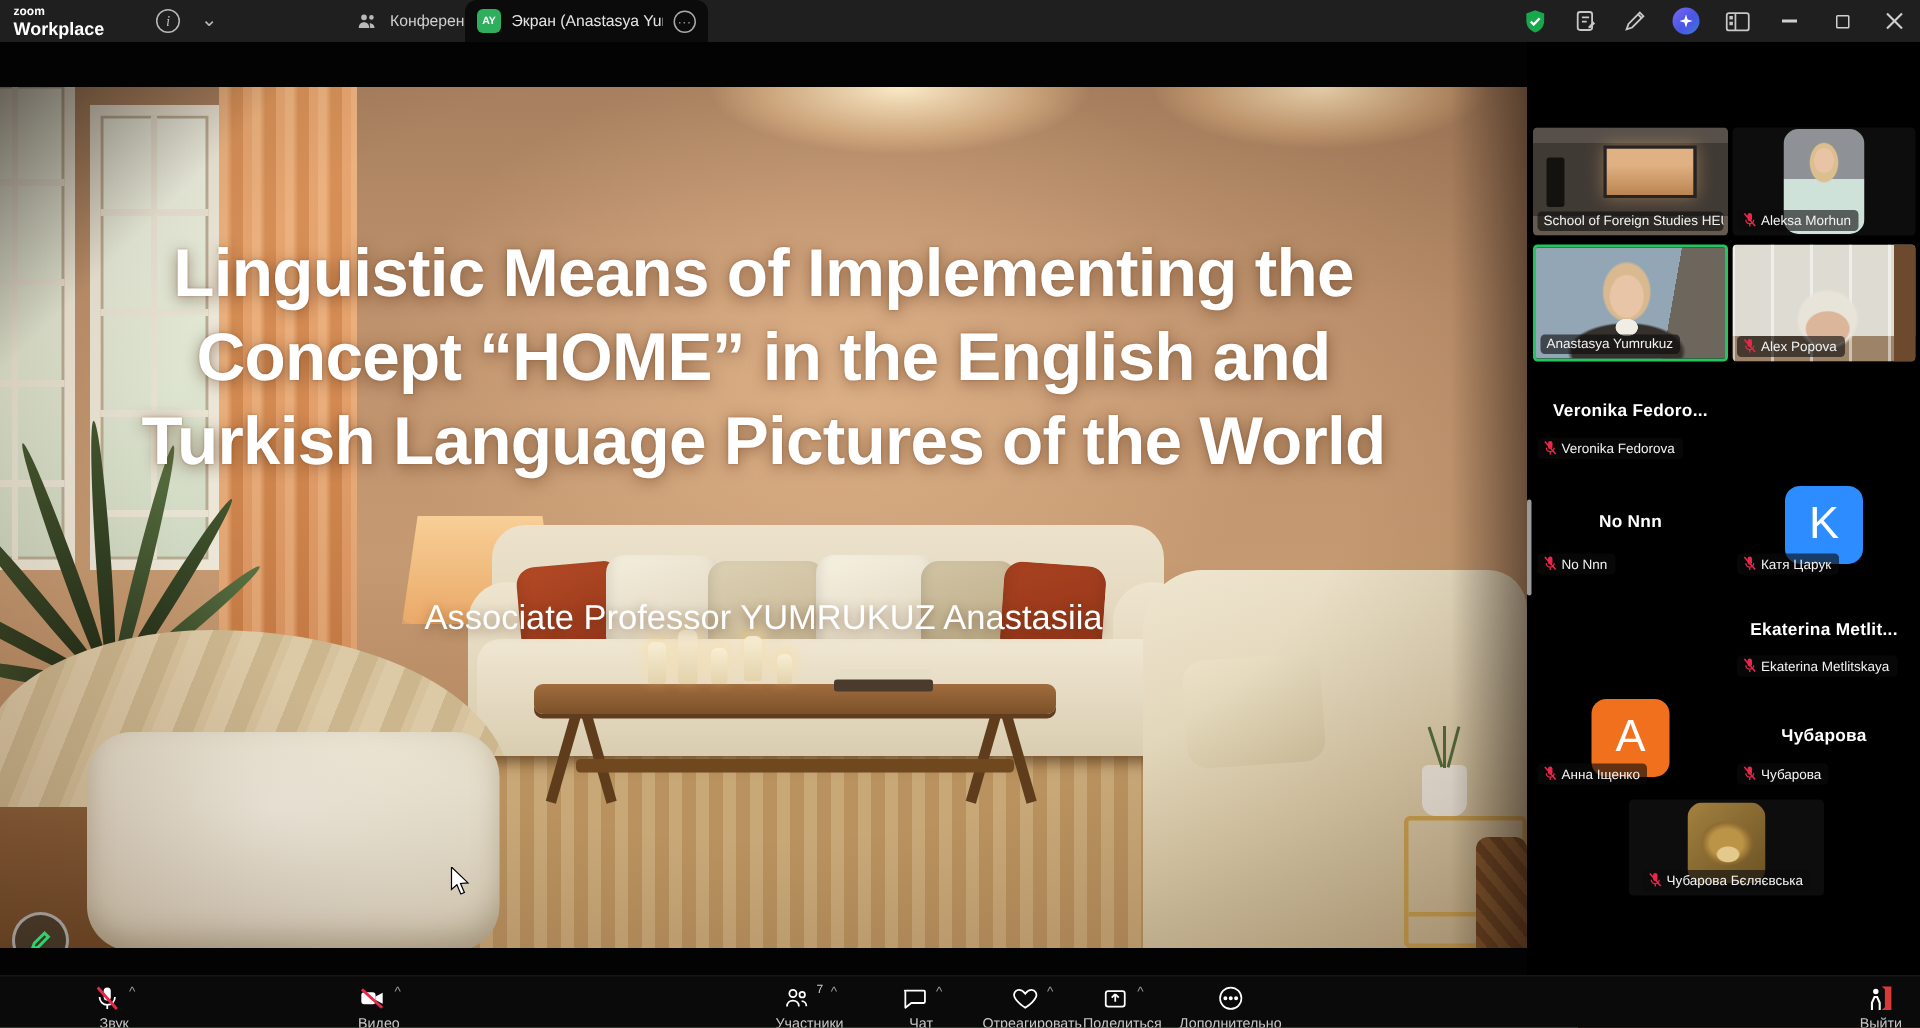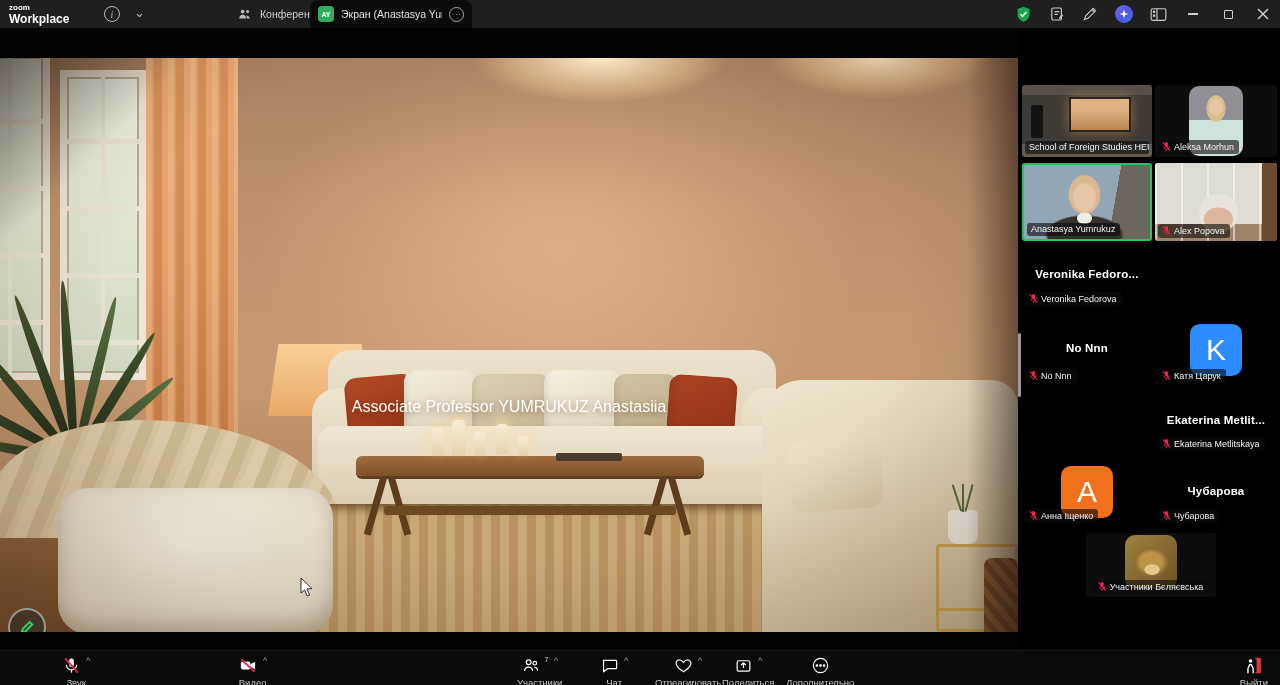--- a/index.html
+++ b/index.html
@@ -119,21 +119,21 @@
             background:repeating-linear-gradient(50deg,#8a5c30 0 6px,#6d4522 6px 12px); }
   .vignette { inset:0; pointer-events:none;
     background:
       linear-gradient(135deg, rgba(20,15,10,.55), transparent 12%),
       linear-gradient(270deg, rgba(25,15,10,.5), transparent 5%),
       radial-gradient(ellipse at 50% 42%, transparent 55%, rgba(70,40,20,.28) 100%); }
   .slide-title { left:0; width:100%; top:96px; text-align:center; color:#fff; font-weight:600;
                  font-size:45px; line-height:56px; letter-spacing:-0.5px;
                  text-shadow:0 2px 10px rgba(80,40,15,.5), 0 0 2px rgba(120,70,30,.4); }
   .slide-sub { left:0; width:100%; top:340px; text-align:center; color:#fff; font-weight:500;
-               font-size:16px; text-shadow:0 2px 7px rgba(80,40,15,.5); }
+               font-size:23px; text-shadow:0 2px 7px rgba(80,40,15,.5); }
   .annotate-btn { left:8px; top:550px; width:38px; height:38px; border-radius:50%;
                   border:2px solid rgba(205,205,205,.65); background:rgba(38,42,38,.55);
                   display:flex; align-items:center; justify-content:center; }
   .cursor { left:300px; top:520px; width:14px; height:20px; }
 
   
   .panel { position:absolute; left:1018px; top:0; width:262px; height:622px; background:#000; }
   .tile { position:absolute; background:#0d0d0d; border-radius:3px; overflow:hidden; }
   .tile.name-tile, .tile.avatar-tile { background:#000; }
   .tile.speaking { border:2px solid #23c55e; }
@@ -334,20 +334,25 @@
       <div class="pot"></div>
       <div class="sprig sp1"></div>
         <div class="sprig sp2"></div>
         <div class="sprig sp3"></div>
       <div class="sidetbl">
           <i></i>
         </div>
       <div class="basket"></div>
       <div class="vignette"></div>
 
+      <div class="slide-title">
+        <div>Linguistic Means of Implementing the</div>
+        <div>Concept “HOME” in the English and</div>
+        <div>Turkish Language Pictures of the World</div>
+      </div>
       <div class="slide-sub">Associate Professor YUMRUKUZ Anastasiia</div>
 
       <div class="annotate-btn">
         <svg width="18" height="18" viewBox="0 0 20 20" fill="none" stroke="#2fd36d" stroke-width="2.2">
           <path d="M4 16l1.4-4L13 4.5l2.8 2.8L8.2 15z"></path>
         </svg>
       </div>
 
       <svg class="cursor" viewBox="0 0 14 20" style="position:absolute;">
         <polygon points="1,0 1,15 4.6,11.8 7.2,18 9.6,17 7,11 12,10.6" fill="#fff" stroke="#000" stroke-width="0.8"></polygon>
@@ -481,21 +486,21 @@
 
       <div class="tile r7c">
         <div class="photo art-dog"></div>
         <div class="vlabel">
           <svg width="9" height="11" viewBox="0 0 12 14">
               <rect x="4" y="1" width="4" height="7" rx="2" fill="#e8274b"></rect>
               <path d="M2.5 7a3.5 3.5 0 0 0 7 0" stroke="#e8274b" fill="none" stroke-width="1.2"></path>
               <line x1="6" y1="10.8" x2="6" y2="13" stroke="#e8274b" stroke-width="1.2"></line>
               <line x1="1.2" y1="1.4" x2="10.8" y2="12.6" stroke="#e8274b" stroke-width="1.4"></line>
             </svg>
-          <span>Участники Бєляєвська</span>
+          <span>Чубарова Бєляєвська</span>
         </div>
       </div>
 
       <div class="pscroll"></div>
     </aside>
   </main>
 
   <footer class="toolbar">
 
     <div class="tbtn b-audio">

